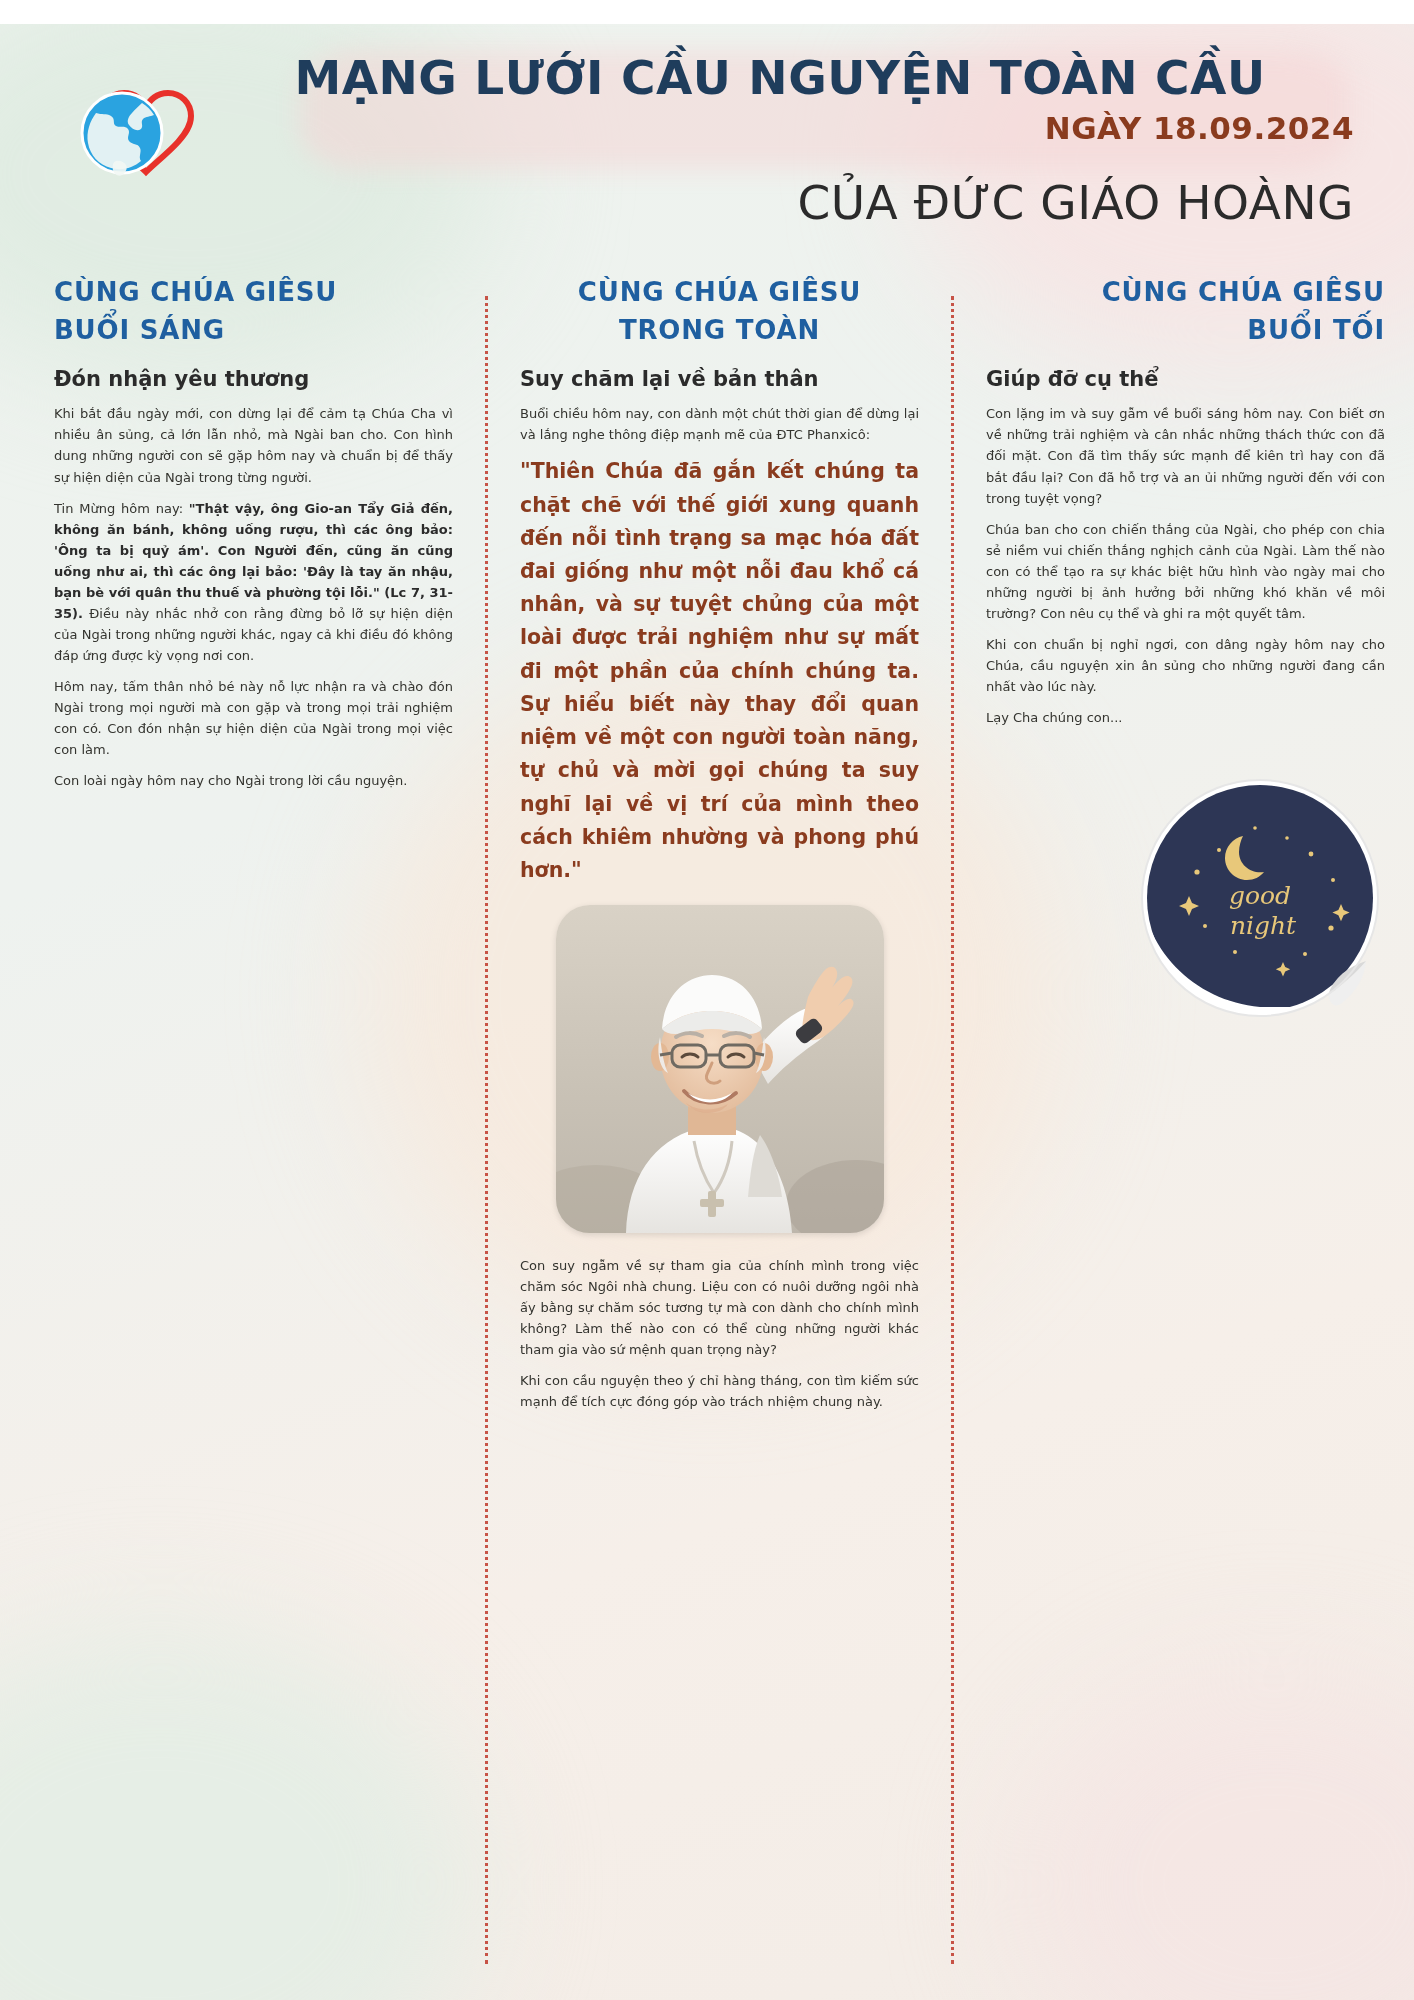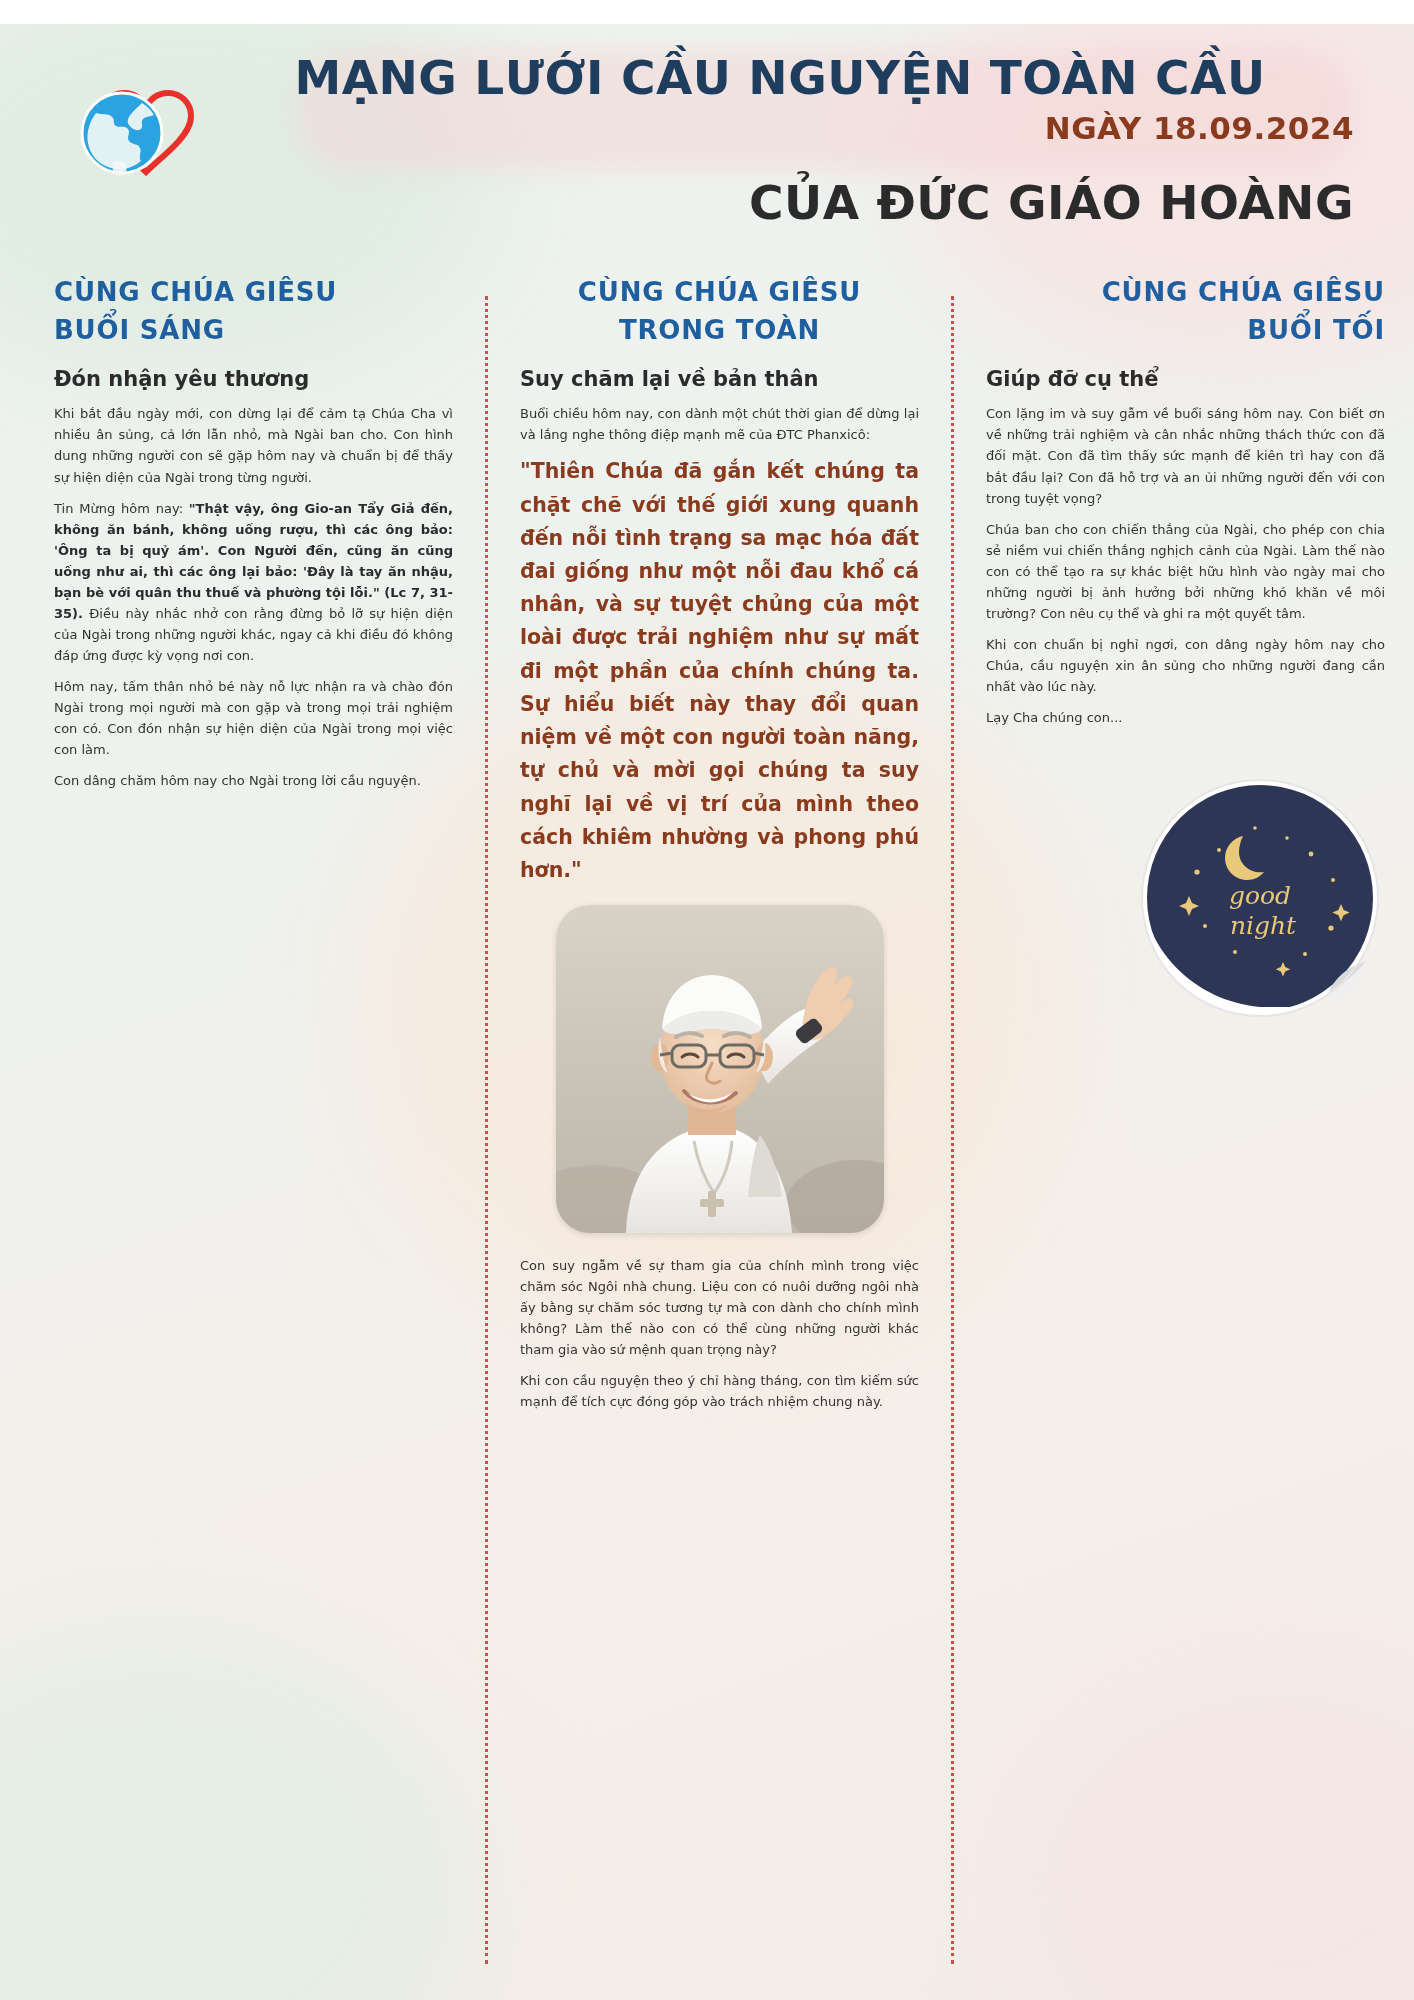--- a/index.html
+++ b/index.html
@@ -88,21 +88,21 @@
     font-family: "DejaVu Sans", sans-serif;
     font-weight: bold;
     font-size: 31px;
     color: #8a3b1e;
     letter-spacing: 0.5px;
     padding-bottom: 6px;
     white-space: nowrap;
   }
   .title-line2 {
     font-family: "DejaVu Sans", sans-serif;
-    font-weight: bold;
+    font-weight: normal;
     font-size: 47px;
     letter-spacing: 0.5px;
     color: #2b2b2b;
     line-height: 1.05;
     white-space: nowrap;
   }
 
   
   .columns {
     position: relative;
@@ -222,21 +222,21 @@
 
     <div class="col first">
       <div class="col-title">
         <span>CÙNG CHÚA GIÊSU</span>
         <span class="l2">BUỔI SÁNG</span>
       </div>
       <div class="sub-head">Đón nhận yêu thương</div>
       <p class="body">Khi bắt đầu ngày mới, con dừng lại để cảm tạ Chúa Cha vì nhiều ân sủng, cả lớn lẫn nhỏ, mà Ngài ban cho. Con hình dung những người con sẽ gặp hôm nay và chuẩn bị để thấy sự hiện diện của Ngài trong từng người.</p>
       <p class="body"><span>Tin Mừng hôm nay: </span><span class="bold-quote">"Thật vậy, ông Gio-an Tẩy Giả đến, không ăn bánh, không uống rượu, thì các ông bảo: 'Ông ta bị quỷ ám'. Con Người đến, cũng ăn cũng uống như ai, thì các ông lại bảo: 'Đây là tay ăn nhậu, bạn bè với quân thu thuế và phường tội lỗi." (Lc 7, 31-35).</span><span> Điều này nhắc nhở con rằng đừng bỏ lỡ sự hiện diện của Ngài trong những người khác, ngay cả khi điều đó không đáp ứng được kỳ vọng nơi con.</span></p>
       <p class="body">Hôm nay, tấm thân nhỏ bé này nỗ lực nhận ra và chào đón Ngài trong mọi người mà con gặp và trong mọi trải nghiệm con có. Con đón nhận sự hiện diện của Ngài trong mọi việc con làm.</p>
-      <p class="body">Con dâng chăm hôm nay cho Ngài trong lời cầu nguyện.</p>
+      <p class="body">Con loài ngày hôm nay cho Ngài trong lời cầu nguyện.</p>
     </div>
 
     <div class="divider"></div>
 
     <div class="col second">
       <div class="col-title">
         <span>CÙNG CHÚA GIÊSU</span>
         <span class="l2">TRONG TOÀN</span>
       </div>
       <div class="sub-head">Suy chăm lại về bản thân</div>

